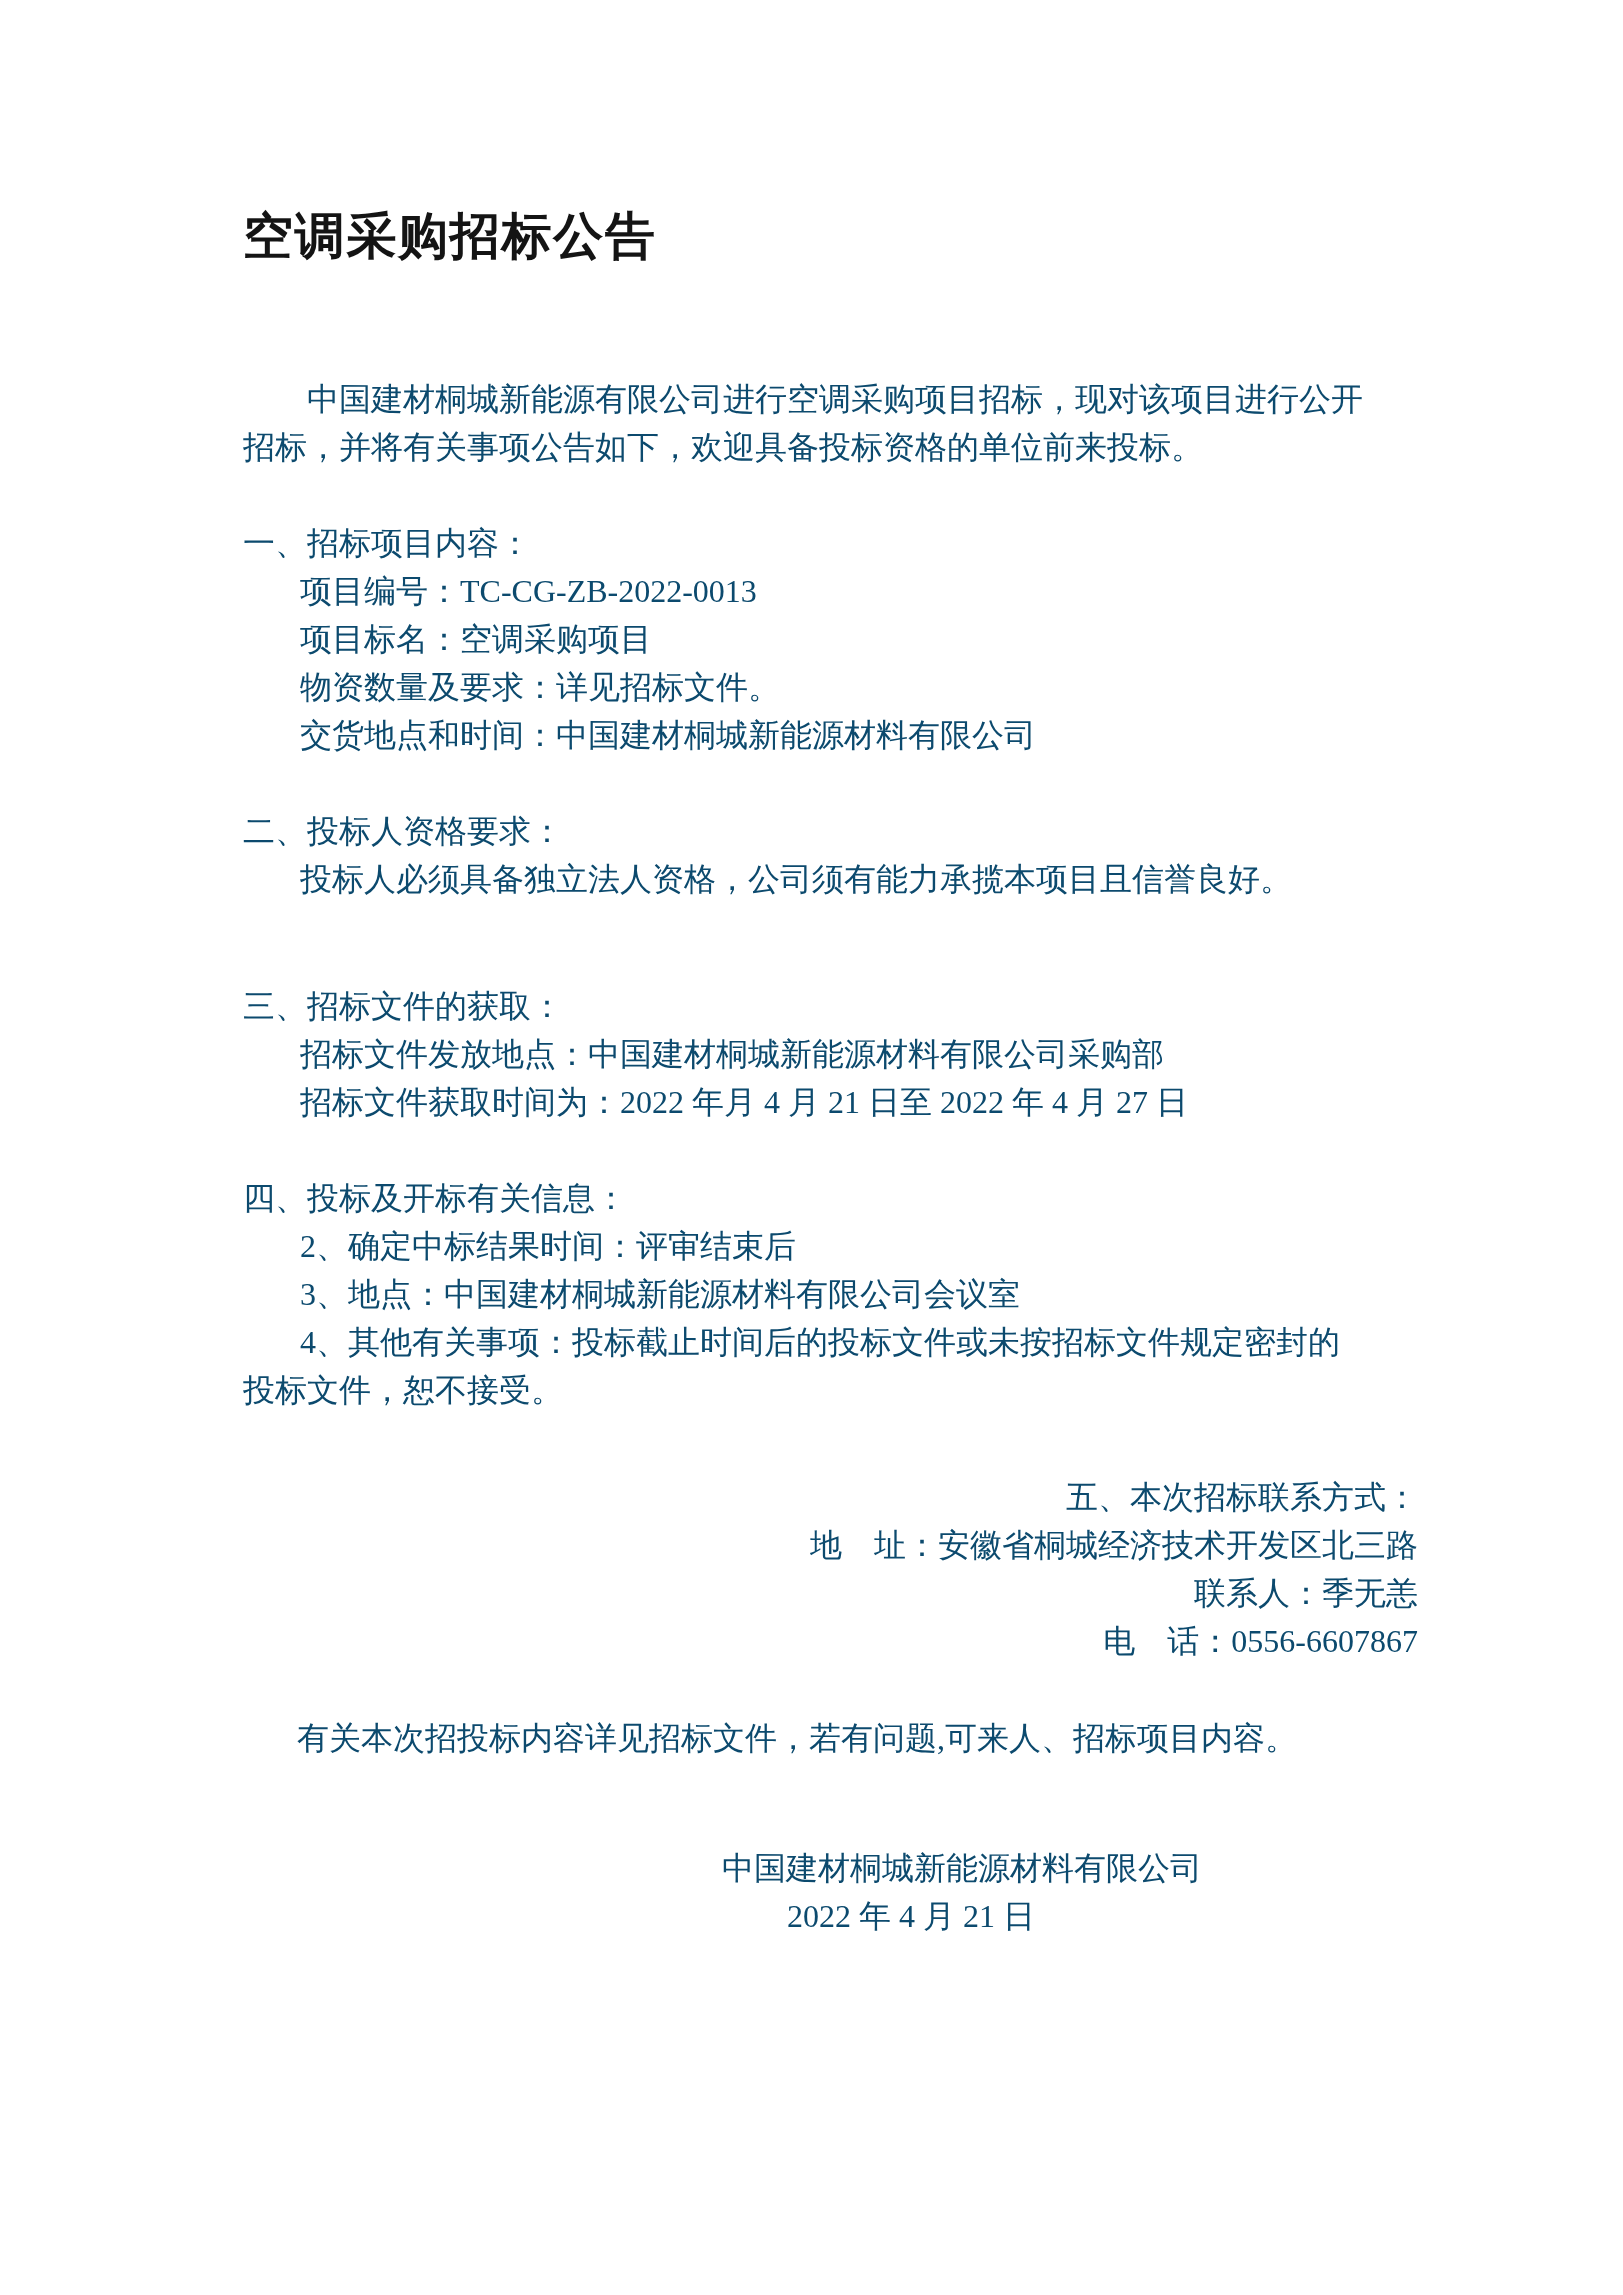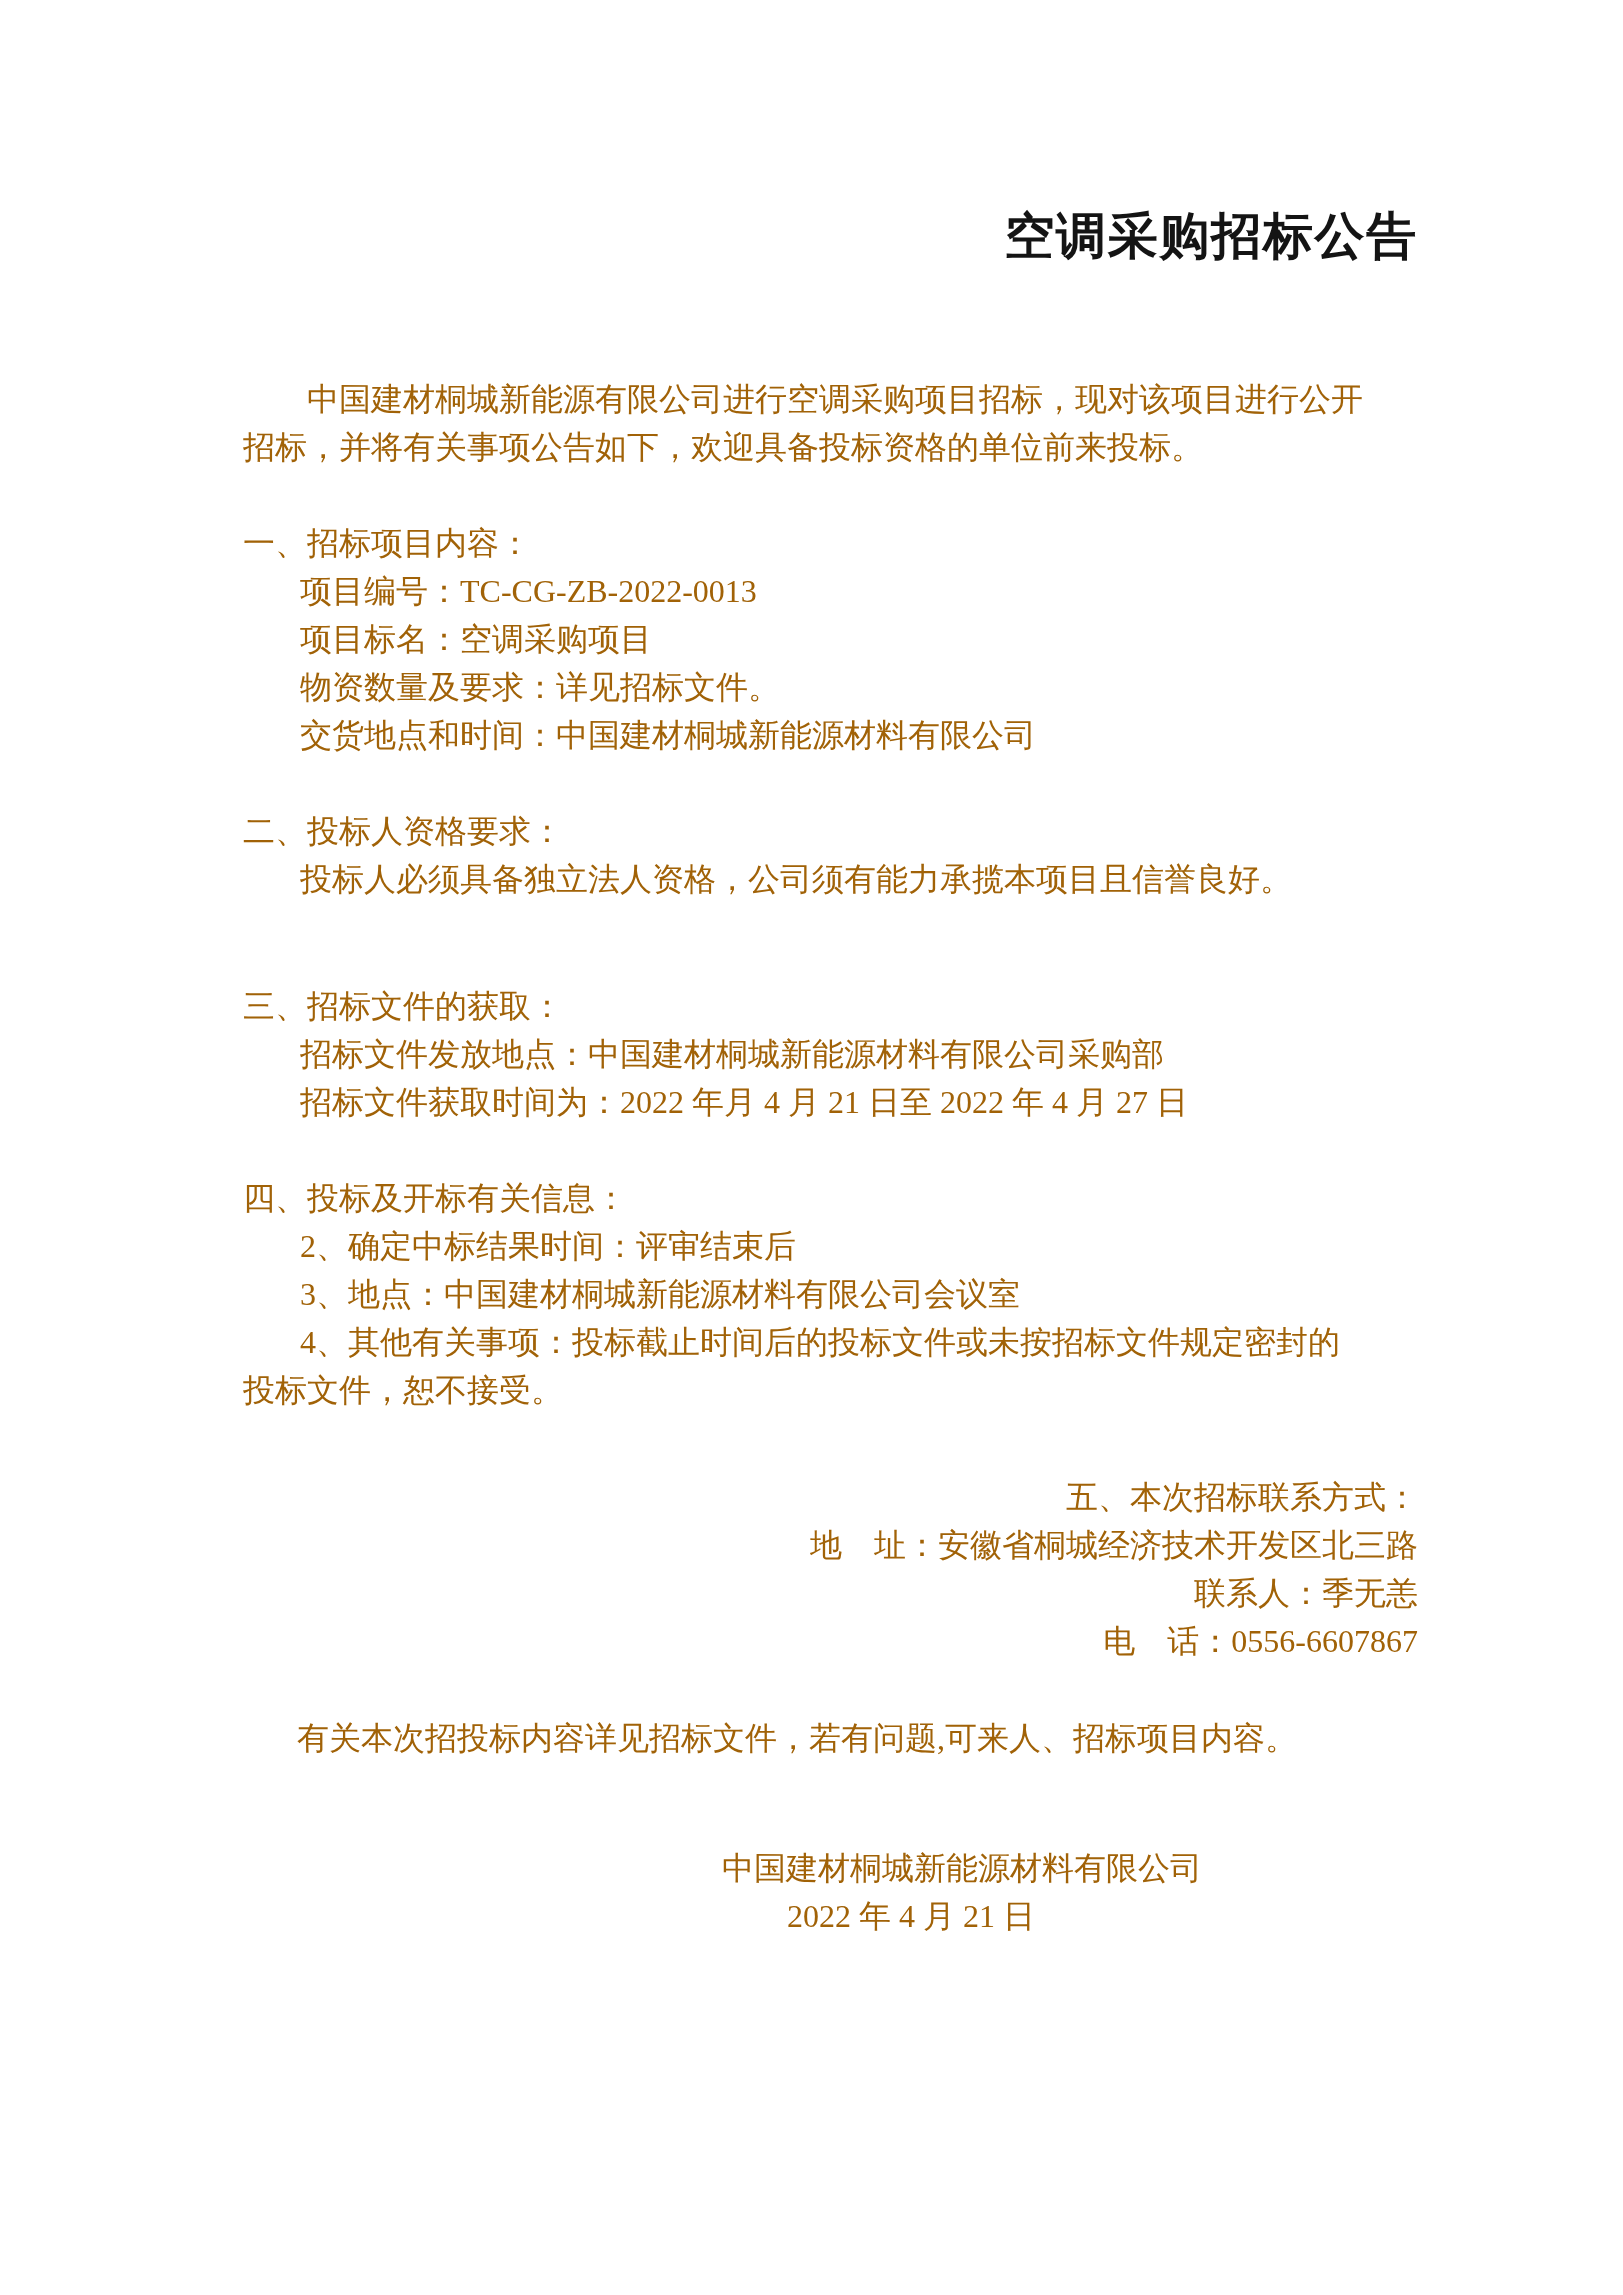--- a/index.html
+++ b/index.html
@@ -17,29 +17,29 @@
     left: 243px;
     top: 0;
     width: 1175px;
   }
   .doc-title {
     margin-top: 205px;
     font-size: 50px;
     line-height: 63px;
     font-weight: 700;
     letter-spacing: 1.7px;
-    text-align: right;
+    text-align: left;
     color: #141414;
     white-space: pre;
   }
   .line {
     font-size: 32px;
     line-height: 48px;
     white-space: pre;
-    color: #a16207;
+    color: #0c4a6e;
   }
   .indent-first { padding-left: 64px; }
   .indent-sub   { padding-left: 57px; }
   .indent-close { padding-left: 54px; }
   .intro   { margin-top: 107px; }
   .section { margin-top: 48px; }
   .section-gap-3 { margin-top: 79px; }
   .section-gap-5 { margin-top: 59px; text-align: right; }
   .closing { margin-top: 49px; }
   .signature { margin-top: 82px; }

